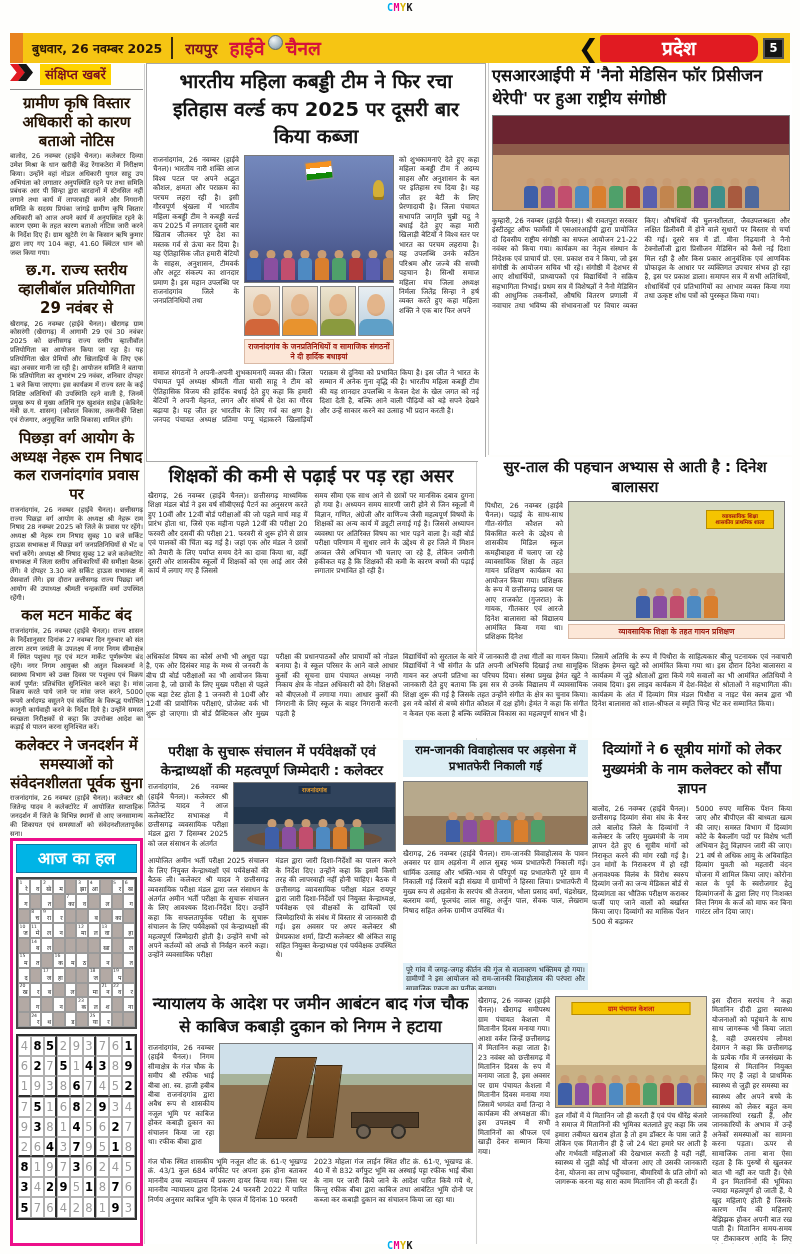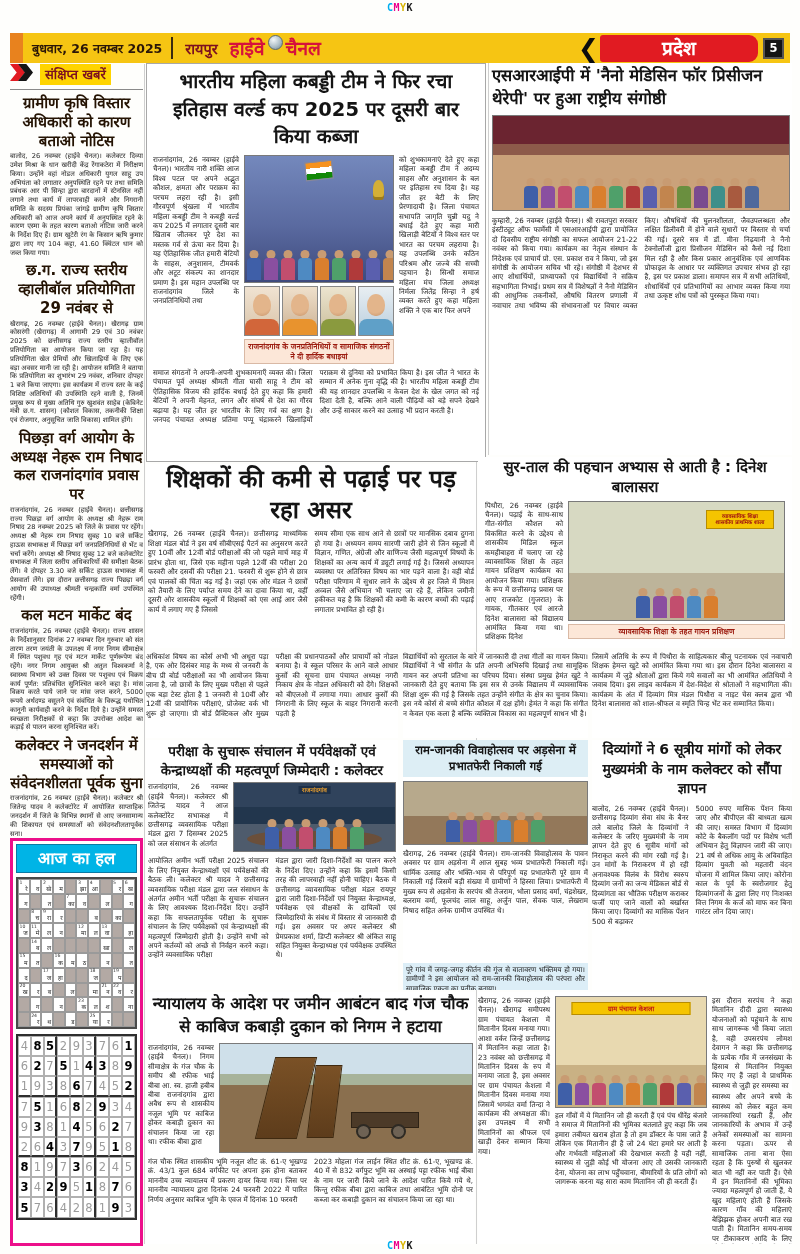--- a/index.html
+++ b/index.html
@@ -73,21 +73,21 @@
   .p3{background:linear-gradient(180deg,#ece4cf,#c9bd9a)} .p3 .torso{background:#8a9a3e}
   .p4{background:linear-gradient(180deg,#e8eef2,#b9cede)} .p4 .torso{background:#5fa0c8}
   .kab-bottom{margin-top:4px;height:92px}
   
   #a-srip{left:490px;top:63px;width:302px;height:392px;padding:1px 2px}
   #a-srip .hl{font-size:16.5px;line-height:1.42;text-align:left}
   .srip-photo{height:96px;margin:4px 0 5px;background:linear-gradient(180deg,#6b2430 0 30%,#8d5a4a 30% 42%,#caa27a 42% 100%)}
   #a-srip .c2{height:244px}
   
   #a-teachers{left:146px;top:464px;width:330px;height:184px;padding:0 2px}
-  #a-teachers .hl{font-size:24px;line-height:1.28}
+  #a-teachers .hl{font-size:18px;line-height:1.28}
   #a-teachers .c2{height:108px;margin-top:4px}
   
   #a-surtal{left:478px;top:457px;width:314px;height:191px;padding:0 7px}
   #a-surtal .hl{font-size:15px;line-height:1.35}
   .sur-row{display:flex;gap:5px;margin-top:3px}
   .sur-c1{width:78px;flex:none}
   .sur-c3{width:74px;flex:none}
   .sur-mid{flex:1;min-width:0}
   .sur-photo{height:120px;background:linear-gradient(180deg,#d7d9c2 0 60%,#bdb49a 60% 100%)}
   .sur-sign{position:absolute;top:8px;right:10px;width:64px;background:#f5c400;border:1px solid #b78c00;color:#a01010;font-weight:bold;font-size:5.5px;line-height:1.25;text-align:center;padding:2px 1px}

